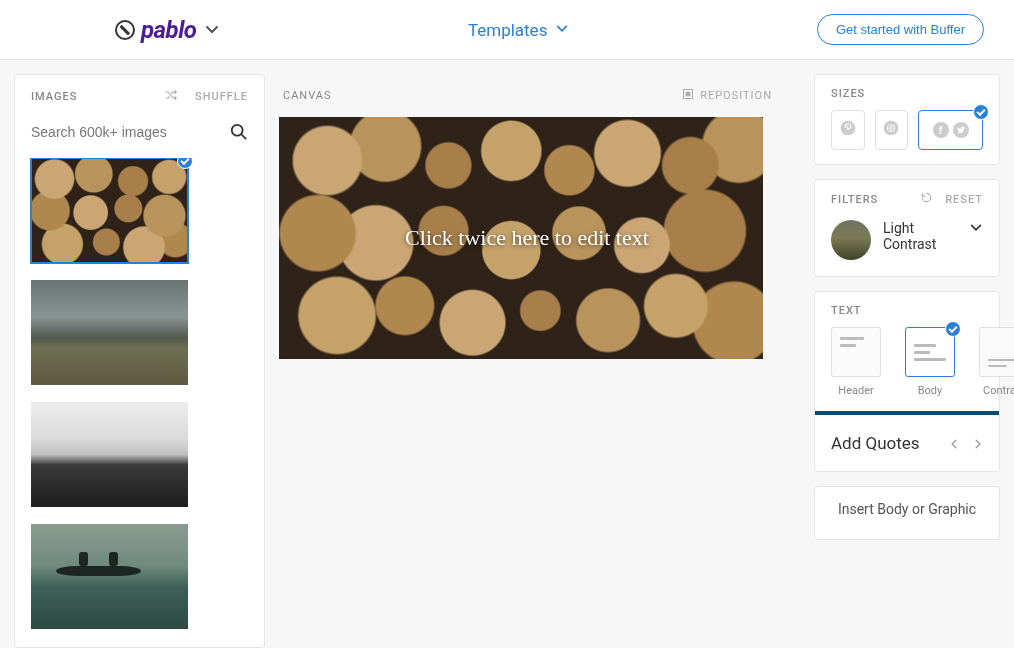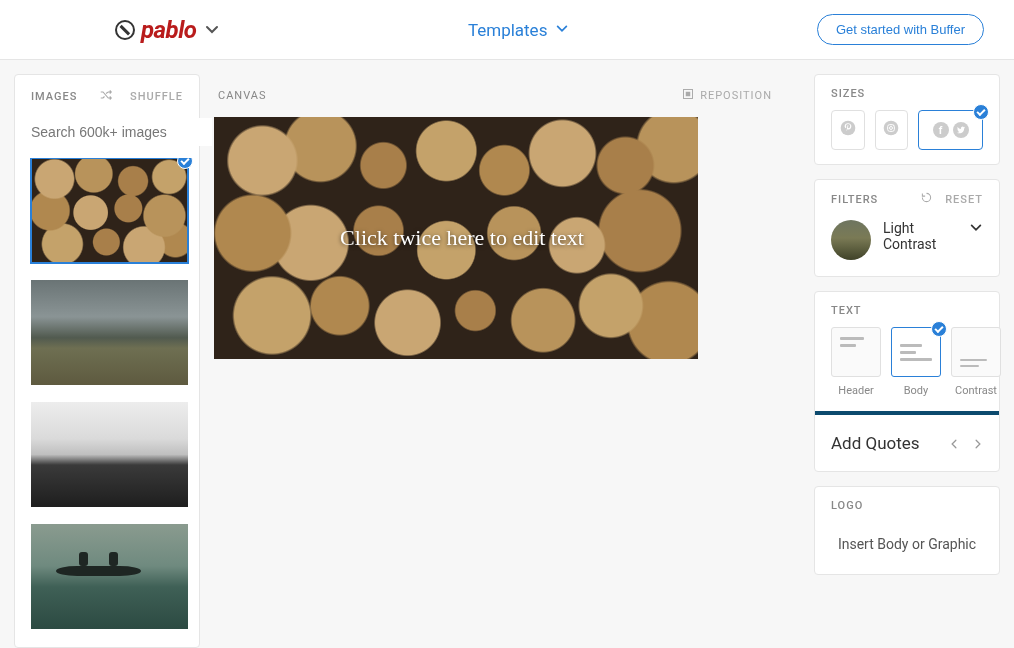--- a/index.html
+++ b/index.html
@@ -23,21 +23,21 @@
       border-bottom: 1px solid #e5e5e5;
       padding: 0 30px 0 115px;
     }
     .logo {
       display: flex;
       align-items: center;
       gap: 6px;
       font-style: italic;
       font-weight: 700;
       font-size: 24px;
-      color: #b91c1c;
+      color: #4c1d95;
       letter-spacing: -0.5px;
     }
     .logo-icon {
       width: 20px;
       height: 20px;
       border: 2.5px solid #333;
       border-radius: 50%;
       position: relative;
       display: inline-block;
     }
@@ -78,21 +78,21 @@
       padding: 14px 14px 0 14px;
       gap: 14px;
     }
     .panel {
       background: #fff;
       border: 1px solid #e5e5e5;
       border-radius: 4px;
     }
     
     .sidebar-left {
-      width: 186px;
+      width: 251px;
       display: flex;
       flex-direction: column;
     }
     .panel-header {
       display: flex;
       justify-content: space-between;
       align-items: center;
       padding: 14px 16px;
       font-size: 11px;
       letter-spacing: 1px;
@@ -361,21 +361,21 @@
     .filter-name {
       flex: 1;
       font-size: 14px;
       color: #333;
     }
     .text-body {
       padding: 0 16px 8px 16px;
     }
     .text-opts {
       display: flex;
-      gap: 10px;
+      gap: 24px;
       margin-bottom: 6px;
       text-align: center;
     }
     .text-opt {
       width: 50px;
       display: flex;
       flex-direction: column;
       align-items: center;
       gap: 7px;
       cursor: pointer;
@@ -622,21 +622,18 @@
           <span>
             <svg width="10" height="10" viewBox="0 0 16 16">
                 <path d="M5 2l6 6-6 6" stroke="#999" stroke-width="2" fill="none" stroke-linecap="round"></path>
               </svg>
           </span>
         </span>
       </div>
     </div>
 
     <div class="section">
-      <div class="panel-header">
-        <span>LOGO</span>
-      </div>
       <div class="logo-body">Insert Body or Graphic</div>
     </div>
 
   </div>
 
 </div>
 
 </body></html>

